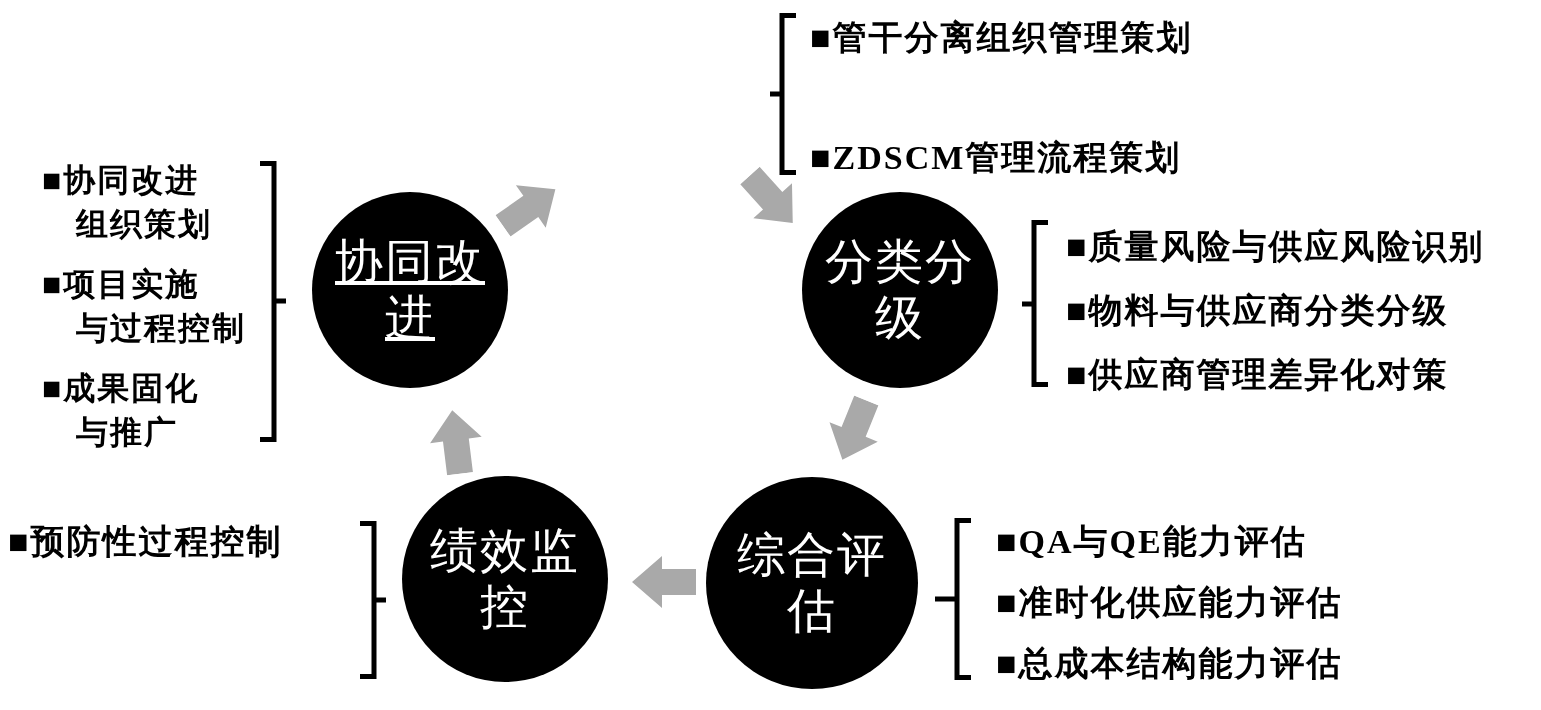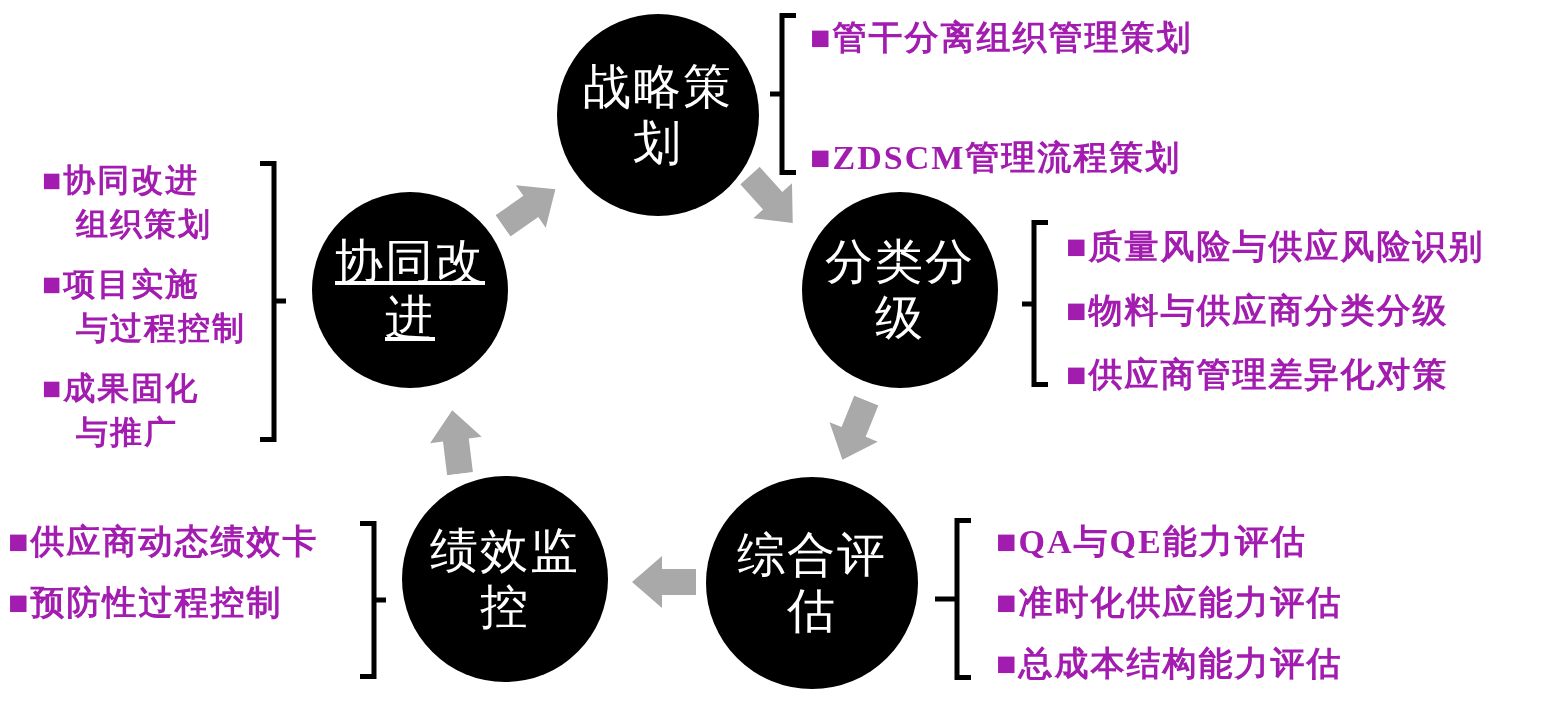--- a/index.html
+++ b/index.html
@@ -44,21 +44,21 @@
   
   .brace { position:absolute; }
   .brace svg { display:block; }
   .brace-strategic { left:768px;  top:13px;  }
   .brace-classify  { left:1020px; top:220px; }
   .brace-evaluate  { left:933px;  top:518px; }
   .brace-monitor   { left:358px;  top:521px; }
   .brace-improve   { left:258px;  top:161px; }
 
   
-  .blist { position:absolute; color:#a21caf; font-weight:700; letter-spacing:2px; }
+  .blist { position:absolute; color:#000000; font-weight:700; letter-spacing:2px; }
   .blist .item { white-space:pre-line; }
 
   .blist-strategic { left:810px; top:18px; font-size:34px; }
   .blist-strategic .item { line-height:40px; margin-bottom:80px; }
 
   .blist-classify { left:1066px; top:226px; font-size:34px; }
   .blist-classify .item { line-height:42px; margin-bottom:22px; }
 
   .blist-evaluate { left:996px; top:521px; font-size:34px; }
   .blist-evaluate .item { line-height:42px; margin-bottom:19px; }
@@ -67,22 +67,20 @@
   .blist-monitor .item { line-height:42px; margin-bottom:19px; }
 
   .blist-improve { left:42px; top:158px; font-size:32px; }
   .blist-improve .item { line-height:44px; margin-bottom:16px; }
 </style>
 </head>
 <body>
 
 <div class="stage">
 
-  <div class="node node-strategic">战略策
-划</div>
   <div class="node node-classify">分类分
 级</div>
   <div class="node node-evaluate">综合评
 估</div>
   <div class="node node-monitor">绩效监
 控</div>
   <div class="node node-improve">协同改
 进</div>
 
   <div class="arrow arrow-1">
@@ -148,21 +146,20 @@
     <div class="item">■供应商管理差异化对策</div>
   </div>
 
   <div class="blist blist-evaluate">
     <div class="item">■QA与QE能力评估</div>
     <div class="item">■准时化供应能力评估</div>
     <div class="item">■总成本结构能力评估</div>
   </div>
 
   <div class="blist blist-monitor">
-    <div class="item">■供应商动态绩效卡</div>
     <div class="item">■预防性过程控制</div>
   </div>
 
   <div class="blist blist-improve">
     <div class="item">■协同改进
 　组织策划</div>
     <div class="item">■项目实施
 　与过程控制</div>
     <div class="item">■成果固化
 　与推广</div>

